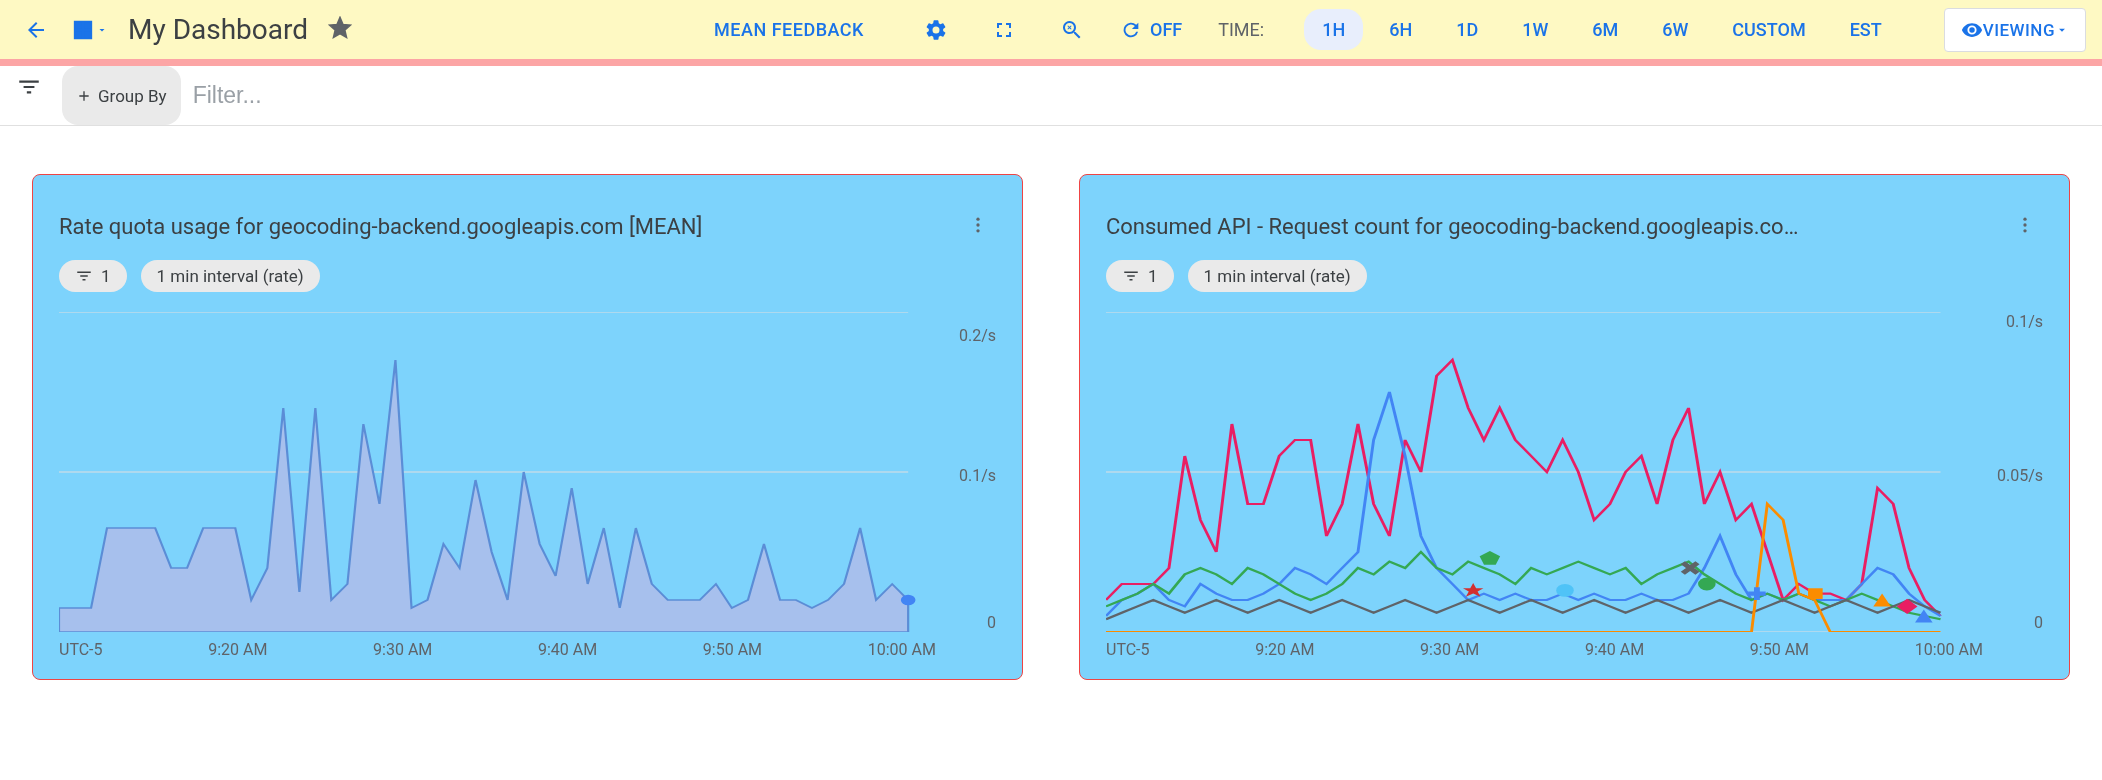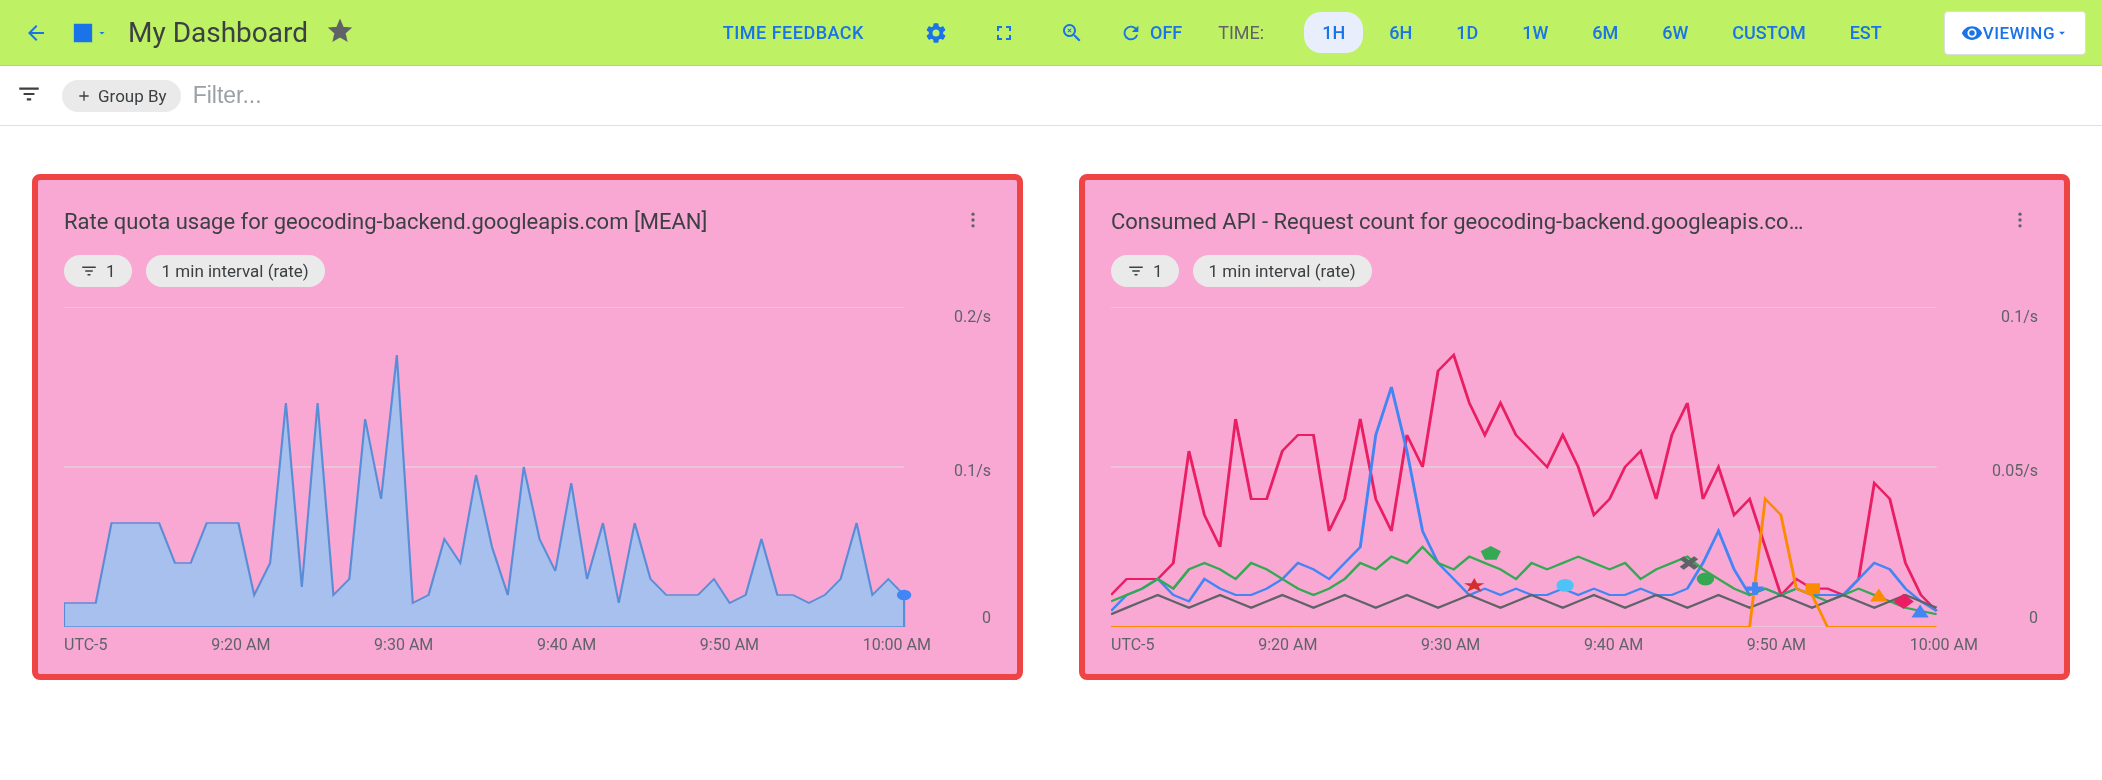--- a/index.html
+++ b/index.html
@@ -10,22 +10,22 @@
   font-size: 14px;
   overflow-x: hidden;
 }
 
 
 .toolbar {
   display: flex;
   align-items: center;
   height: 66px;
   padding: 0 16px;
-  border-bottom: 1px solid #fca5a5;
-  background: #bef264;
+  border-bottom: 7px solid #fca5a5;
+  background: #fef9c3;
   gap: 12px;
 }
 .toolbar .icon-btn {
   display: flex;
   align-items: center;
   justify-content: center;
   width: 40px;
   height: 40px;
   border-radius: 50%;
   cursor: pointer;
@@ -99,21 +99,20 @@
   font-size: 17px;
   letter-spacing: 0.5px;
   margin-left: 16px;
   cursor: pointer;
   background: #fff;
 }
 
 
 .filter-bar {
   display: flex;
-  align-items: center;
   height: 60px;
   padding: 0 8px;
   border-bottom: 1px solid #e0e0e0;
   gap: 12px;
 }
 .filter-icon {
   color: #3c4043;
   padding: 8px;
   cursor: pointer;
 }
@@ -138,24 +137,24 @@
 .filter-input::placeholder { color: #9aa0a6; }
 
 
 .charts {
   display: flex;
   gap: 56px;
   padding: 48px 32px;
 }
 .card {
   flex: 1;
-  border: 6px solid #ef4444;
+  border: 1px solid #ef4444;
   border-radius: 8px;
-  padding: 26px 26px 20px 26px;
-  background: #f9a8d4;
+  padding: 36px 26px 20px 26px;
+  background: #7dd3fc;
   min-width: 0;
 }
 .card-header {
   display: flex;
   align-items: center;
   justify-content: space-between;
   margin-bottom: 18px;
 }
 .card-title {
   font-size: 22px;
@@ -225,21 +224,21 @@
     <svg width="12" height="12" viewBox="0 0 24 24">
         <path fill="currentColor" d="M7 10l5 5 5-5z"></path>
       </svg>
   </div>
   <div class="title">My Dashboard</div>
   <div class="star-btn">
     <svg width="24" height="24" viewBox="0 0 24 24">
         <path fill="currentColor" d="M12 17.27L18.18 21l-1.64-7.03L22 9.24l-7.19-.61L12 2 9.19 8.63 2 9.24l5.46 4.73L5.82 21z" stroke="currentColor" stroke-width="2"></path>
       </svg>
   </div>
-  <div class="feedback">TIME FEEDBACK</div>
+  <div class="feedback">MEAN FEEDBACK</div>
   <div class="toolbar-icons">
     <div class="icon-btn">
       <svg width="24" height="24" viewBox="0 0 24 24">
           <path fill="currentColor" d="M19.14 12.94a7 7 0 0 0 .05-.94 7 7 0 0 0-.05-.94l2.03-1.58a.5.5 0 0 0 .12-.64l-1.92-3.32a.5.5 0 0 0-.6-.22l-2.39.96a7 7 0 0 0-1.62-.94l-.36-2.54a.5.5 0 0 0-.5-.42h-3.84a.5.5 0 0 0-.5.42l-.36 2.54a7 7 0 0 0-1.62.94l-2.39-.96a.5.5 0 0 0-.6.22L2.7 8.84a.5.5 0 0 0 .12.64l2.03 1.58a7 7 0 0 0-.05.94 7 7 0 0 0 .05.94l-2.03 1.58a.5.5 0 0 0-.12.64l1.92 3.32a.5.5 0 0 0 .6.22l2.39-.96c.5.38 1.05.7 1.62.94l.36 2.54a.5.5 0 0 0 .5.42h3.84a.5.5 0 0 0 .5-.42l.36-2.54a7 7 0 0 0 1.62-.94l2.39.96a.5.5 0 0 0 .6-.22l1.92-3.32a.5.5 0 0 0-.12-.64zM12 15.5A3.5 3.5 0 1 1 12 8.5a3.5 3.5 0 0 1 0 7z"></path>
         </svg>
     </div>
     <div class="icon-btn">
       <svg width="24" height="24" viewBox="0 0 24 24">
           <path fill="currentColor" d="M7 14H5v5h5v-2H7zm-2-4h2V7h3V5H5zm12 7h-3v2h5v-5h-2zM14 5v2h3v3h2V5z"></path>
         </svg>
@@ -311,21 +310,21 @@
         <svg width="18" height="18" viewBox="0 0 24 24">
             <path fill="currentColor" d="M3 6h18v2H3zm4 5h10v2H7zm3 5h4v2h-4z"></path>
           </svg>
         <span>1</span>
       </div>
       <div class="chip">
         <span>1 min interval (rate)</span>
       </div>
     </div>
     <div class="chart-wrap">
-      <span class="yaxis-label" style="top:0">0.2/s</span>
+      <span class="yaxis-label" style="top:14px">0.2/s</span>
       <span class="yaxis-label" style="top:48%">0.1/s</span>
       <span class="yaxis-label" style="bottom:0">0</span>
       <svg id="chart0" viewBox="0 0 640 300" preserveAspectRatio="none">
           <line x1="0" y1="300" x2="580" y2="300" stroke="#e0e0e0" stroke-width="1"></line>
           <line x1="0" y1="150" x2="580" y2="150" stroke="#e0e0e0" stroke-width="1"></line>
           <line x1="0" y1="0" x2="580" y2="0" stroke="#e0e0e0" stroke-width="1"></line>
           <path d="M0,300 L0.0,277.5 L10.9,277.5 L21.9,277.5 L32.8,202.5 L43.8,202.5 L54.7,202.5 L65.7,202.5 L76.6,240.0 L87.5,240.0 L98.5,202.5 L109.4,202.5 L120.4,202.5 L131.3,270.0 L142.3,240.0 L153.2,90.0 L164.2,262.5 L175.1,90.0 L186.0,270.0 L197.0,255.0 L207.9,105.0 L218.9,180.0 L229.8,45.0 L240.8,277.5 L251.7,270.0 L262.6,217.5 L273.6,240.0 L284.5,157.5 L295.5,225.0 L306.4,270.0 L317.4,150.0 L328.3,217.5 L339.2,247.5 L350.2,165.0 L361.1,255.0 L372.1,202.5 L383.0,277.5 L394.0,202.5 L404.9,255.0 L415.8,270.0 L426.8,270.0 L437.7,270.0 L448.7,255.0 L459.6,277.5 L470.6,270.0 L481.5,217.5 L492.5,270.0 L503.4,270.0 L514.3,277.5 L525.3,270.0 L536.2,255.0 L547.2,202.5 L558.1,270.0 L569.1,255.0 L580.0,270.0 L580,300 Z" fill="#a7c0ed" stroke="#5b8dd6" stroke-width="1.5"></path>
           <circle cx="580" cy="270" r="5" fill="#4285f4"></circle>
         </svg>
     </div>

